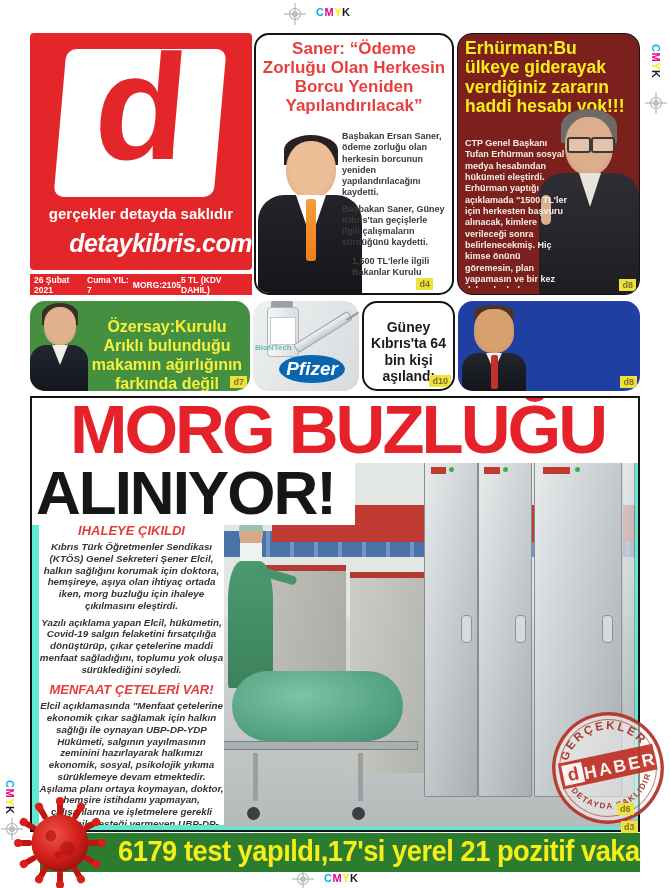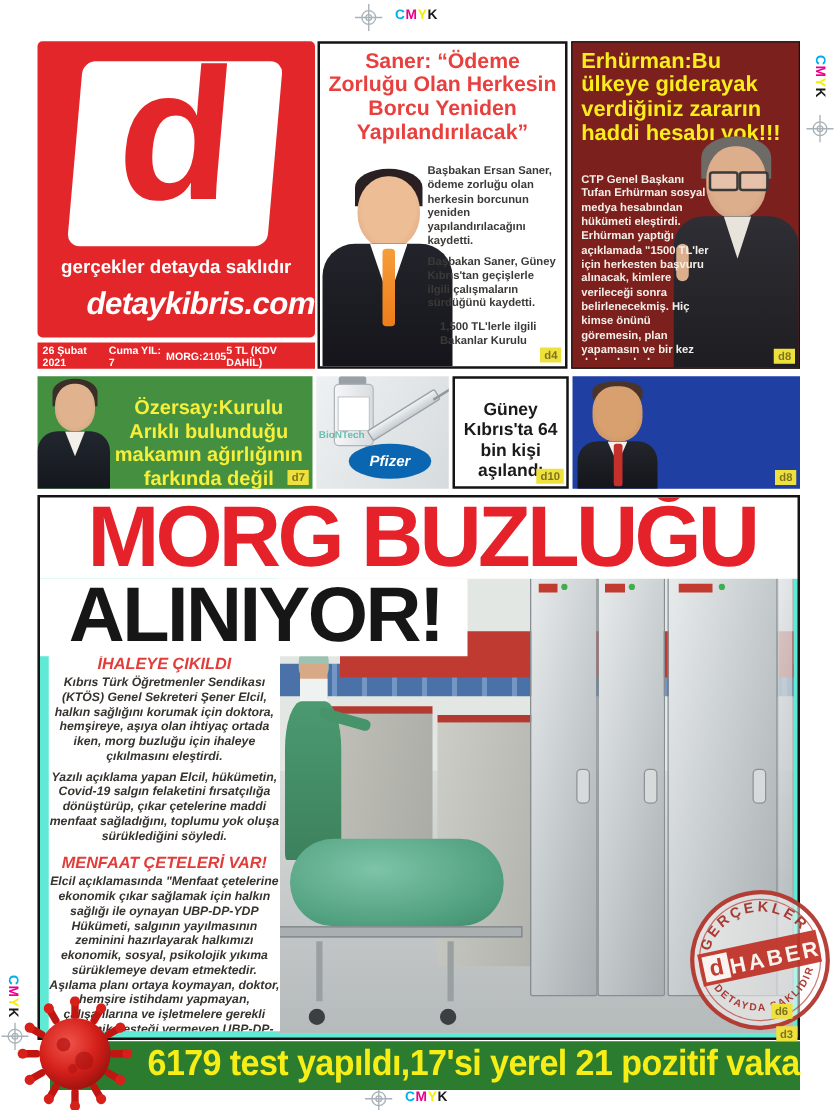--- a/index.html
+++ b/index.html
@@ -16,60 +16,60 @@
   
   .masthead{position:absolute;left:30px;top:33px;width:222px;height:237px;background:#e32629;border-radius:4px;}
   .logo-card{position:absolute;left:30px;top:16px;width:160px;height:148px;background:#ffffff;border-radius:10px;transform:skewX(-5deg);}
   .logo-d{position:absolute;left:0;top:-28px;width:100%;text-align:center;font-size:150px;font-weight:900;color:#e32629;font-family:"Liberation Sans",sans-serif;}
   .slogan{position:absolute;left:0;top:172px;width:100%;text-align:center;color:#fff;font-size:15px;font-weight:700;}
   .website{position:absolute;left:0;top:196px;width:100%;text-align:right;color:#fff;font-size:25px;font-weight:800;font-style:italic;letter-spacing:-0.5px;}
   .dateline{position:absolute;left:30px;top:274px;width:222px;height:21px;background:#e32629;color:#fff;
             font-size:8.5px;font-weight:700;display:flex;align-items:center;justify-content:space-between;padding:0 4px;box-sizing:border-box;}
 
   
-  .box{position:absolute;box-sizing:border-box;overflow:hidden;}
+  .box{position:absolute;box-sizing:border-box;overflow:hidden;border-radius:15px;}
   .tag{position:absolute;z-index:7;background:#efe13c;color:#7c7322;font:bold 9px/12px "Liberation Sans",sans-serif;padding:0 3px;}
 
   
   .saner{left:254px;top:33px;width:200px;height:262px;background:#fff;border:2px solid #141414;}
   .saner-h{margin:4px 4px 0;text-align:center;color:#e8403e;font-size:17px;line-height:1.12;font-weight:800;}
   .saner-body{position:absolute;left:86px;top:96px;right:5px;bottom:16px;overflow:hidden;}
   .saner-body p{margin:0 0 5px;font-size:9px;line-height:1.25;font-weight:700;color:#3c3a38;}
   .saner-body p.indent{margin-top:7px;margin-left:10px;}
 
   
   .erh{left:457px;top:33px;width:183px;height:262px;background:#7c201d;border:1px solid #141414;}
   .erh-h{margin:5px 7px 0;color:#f9ed1b;font-size:17.5px;line-height:1.1;font-weight:800;}
   .erh-body{position:absolute;left:7px;top:104px;width:102px;bottom:6px;font-size:9px;line-height:1.26;font-weight:700;color:#f4efe8;overflow:hidden;}
 
   
   .ozersay{left:30px;top:301px;width:220px;height:90px;background:#459040;}
   .oz-h{position:absolute;left:58px;right:4px;top:4px;text-align:center;color:#f6ef3b;font-size:16px;line-height:1.18;font-weight:800;}
   .pfizer{left:253px;top:301px;width:106px;height:90px;background:linear-gradient(120deg,#eef1f2,#d6dbdd);}
   .pf-oval{position:absolute;left:26px;top:54px;width:66px;height:28px;background:#0b66b2;border-radius:50%;display:flex;align-items:center;justify-content:center;
-           color:#fff;font-style:italic;font-weight:800;font-size:12px;}
+           color:#fff;font-style:italic;font-weight:800;font-size:19px;}
   .pf-biontech{position:absolute;left:2px;top:42px;color:#3fae9d;font-weight:800;font-size:8px;opacity:.75;}
   .pf-vial{position:absolute;left:14px;top:6px;width:30px;height:48px;background:linear-gradient(90deg,#f5f6f7,#d9dde0);border:1px solid #aeb4b8;border-radius:4px;}
   .pf-cap{position:absolute;left:18px;top:0px;width:22px;height:9px;background:#9aa1a6;border-radius:2px;}
   .pf-lbl{position:absolute;left:17px;top:16px;width:24px;height:26px;background:#fff;border:1px solid #c4c9cc;}
   .pf-syr{position:absolute;left:38px;top:26px;width:62px;height:8px;background:linear-gradient(#eef2f3,#c6cdd1);border:1px solid #9aa2a6;transform:rotate(-32deg);border-radius:2px;}
   .pf-needle{position:absolute;left:92px;top:12px;width:22px;height:2px;background:#8f979b;transform:rotate(-32deg);}
   .guney{left:362px;top:301px;width:93px;height:90px;background:#fff;border:2px solid #141414;}
   .guney-h{position:absolute;left:2px;right:2px;top:4px;text-align:center;color:#1a1a1a;font-size:14px;line-height:1.18;font-weight:800;}
   .tolga{left:458px;top:301px;width:182px;height:90px;background:#1f3fa3;}
   .tolga-h{position:absolute;left:72px;right:4px;top:6px;text-align:center;color:#f6ef3b;font-size:14.5px;line-height:1.18;font-weight:800;}
 
   
   .portrait{position:absolute;}
   .portrait div{position:absolute;}
 
   
   .mainbox{position:absolute;left:30px;top:396px;width:610px;height:436px;background:#5eead4;border:2.5px solid #141414;box-sizing:border-box;overflow:hidden;text-align:center;}
   .morg1{position:relative;z-index:3;margin:0;padding:0 0 0 5px;color:#e5212a;font-size:69px;line-height:0.94;font-weight:900;letter-spacing:-3px;white-space:nowrap;background:#fff;}
-  .morg2{position:relative;z-index:3;margin:0;padding:2px 20px 4px 23px;color:#161616;font-size:62px;line-height:0.9;font-weight:900;letter-spacing:-2px;background:#fff;width:max-content;}
+  .morg2{position:relative;z-index:3;margin:0;padding:2px 20px 4px 4px;color:#161616;font-size:62px;line-height:0.9;font-weight:900;letter-spacing:-2px;background:#fff;width:max-content;}
   .morgue{position:absolute;left:190px;top:54px;right:3px;bottom:3px;background:#cfd3d1;overflow:hidden;z-index:1;}
   .morgue div{position:absolute;}
   .wall{left:0;top:0;width:100%;height:44%;background:#e3e7e3;}
   .tiles{left:0;top:21%;width:100%;height:7%;background:repeating-linear-gradient(90deg,#4a72a8 0 20px,#7396c4 20px 24px);}
   .floor{left:0;top:44%;width:100%;height:56%;background:linear-gradient(#d9dcda,#c2c6c6 60%,#b5babb);}
   .redband{left:12%;top:14%;right:0;height:10%;background:#bf3a31;}
   .counter1{left:4%;top:30%;width:26%;height:38%;background:linear-gradient(100deg,#c6c6bf,#a9aaa3);border-top:6px solid #b23a31;}
   .counter2{left:31%;top:32%;width:20%;height:52%;background:linear-gradient(100deg,#cccdc6,#b0b1aa);border-top:6px solid #b23a31;}
   .cab{top:2%;bottom:8%;background:linear-gradient(102deg,#e8ebec 0%,#cdd2d4 40%,#a8aeb1 100%);border:1px solid #878d90;border-radius:2px;}
   .cabA{left:49%;width:12.5%;} .cabB{left:62%;width:12.5%;} .cabC{left:75.5%;width:21%;} .cabD{right:0;width:3%;opacity:.8;}
@@ -185,21 +185,21 @@
       <div style="left:28px;top:8px;width:50px;height:58px;background:radial-gradient(ellipse at 50% 40%,#edbd96 60%,#d9a57e);border-radius:48%;"></div>
       <div style="left:0;top:62px;width:104px;height:98px;background:linear-gradient(#23232b,#15151b);border-radius:26px 26px 0 0;"></div>
       <div style="left:38px;top:62px;width:30px;height:44px;background:#fff;clip-path:polygon(0 0,100% 0,50% 100%);"></div>
       <div style="left:48px;top:66px;width:10px;height:62px;background:linear-gradient(#f59d3a,#ef7d1a);border-radius:3px;"></div>
     </div>
     <div class="saner-body">
       <p>Başbakan Ersan Saner, ödeme zorluğu olan herkesin borcunun yeniden yapılandırılacağını kaydetti.</p>
       <p>Başbakan Saner, Güney Kıbrıs'tan geçişlerle ilgili çalışmaların sürdüğünü kaydetti.</p>
       <p class="indent">1,500 TL'lerle ilgili Bakanlar Kurulu kararının açık olduğunu belirten Saner, şu ana kadar 12 bin 600 başvuru alındığını ifade etti, bunun kabul edilebilir limitler içinde olduğunu söyledi.</p>
     </div>
-    <span class="tag" style="right:3px;bottom:3px">d4</span>
+    <span class="tag" style="right:19px;bottom:3px">d4</span>
   </article>
 
   <article class="box erh">
     <h2 class="erh-h">Erhürman:Bu ülkeye giderayak verdiğiniz zararın haddi hesabı yok!!!</h2>
     <div class="portrait" style="right:0;bottom:0;width:100px;height:185px;">
       <div style="left:22px;top:0;width:56px;height:34px;background:#6e6a66;border-radius:50% 50% 0 0;"></div>
       <div style="left:26px;top:8px;width:48px;height:58px;background:radial-gradient(ellipse at 50% 40%,#dcae8c 60%,#c69675);border-radius:46%;"></div>
       <div style="left:28px;top:28px;width:20px;height:12px;border:2px solid #3a3a3a;border-radius:3px;background:rgba(255,255,255,.25);"></div>
       <div style="left:52px;top:28px;width:20px;height:12px;border:2px solid #3a3a3a;border-radius:3px;background:rgba(255,255,255,.25);"></div>
       <div style="left:0;top:64px;width:100px;height:121px;background:linear-gradient(#2e2e34,#1d1d22);border-radius:24px 24px 0 0;"></div>

